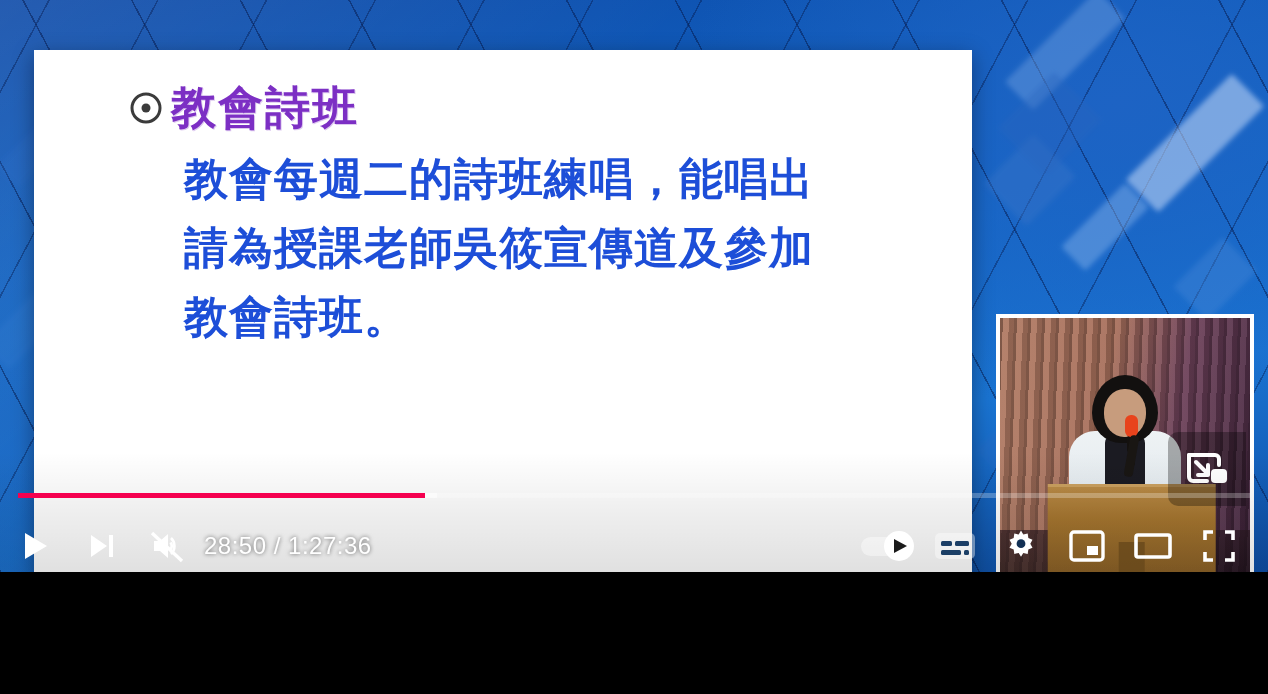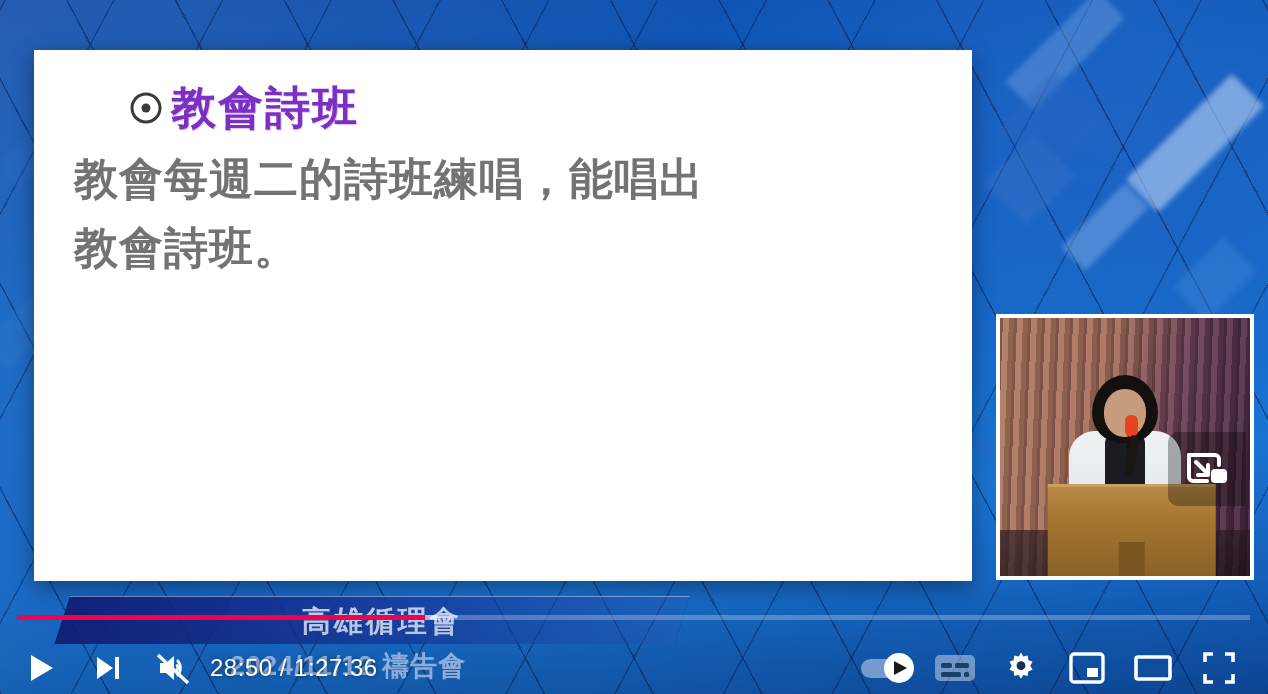--- a/index.html
+++ b/index.html
@@ -5,21 +5,21 @@
   * { box-sizing: border-box; margin: 0; padding: 0; }
   html, body {
     width: 1268px; height: 694px;
     overflow: hidden;
     background: #000;
     font-family: "Liberation Sans", "DejaVu Sans", sans-serif;
   }
 
   #player {
     position: relative;
-    width: 1268px; height: 694px;
+    width: 1268px; height: 572px;
     overflow: hidden;
     background: #0a3d8f;
   }
 
   
   .video-bg {
     position: absolute; inset: 0;
     background:
       linear-gradient(135deg, rgba(255,255,255,0.10) 0%, rgba(255,255,255,0) 38%),
       radial-gradient(ellipse 700px 500px at 88% 18%, #1d63c4 0%, rgba(29,99,196,0) 62%),
@@ -58,21 +58,22 @@
   .slide-title-text {
     color: #7c2fc4;
     font-size: 45px;
     line-height: 1.05;
     font-weight: 700;
     letter-spacing: 2px;
     text-shadow: 1px 1px 0 rgba(120,40,190,0.25);
   }
   .slide-body {
     margin-top: 14px;
-    color: #737373;
+    margin-left: 110px;
+    color: #1d4ed8;
     font-size: 44px;
     line-height: 1.56;
     font-weight: 700;
     letter-spacing: 1px;
   }
   .slide-body p { white-space: nowrap; }
 
   
   .banner {
     position: absolute;
@@ -194,21 +195,21 @@
     background: rgba(255,255,255,0.52);
   }
   .progress-played {
     position: absolute; left: 0; top: 0; bottom: 0;
     background: #f5004f;
   }
   .controls {
     position: absolute; left: 0; right: 0; bottom: 0; height: 52px;
     display: flex; align-items: center;
   }
-  .ctrl-left { display: flex; align-items: center; gap: 0; padding-left: 8px; }
+  .ctrl-left { display: flex; align-items: center; gap: 0; padding-left: 2px; }
   .ctrl-right { display: flex; align-items: center; gap: 0; margin-left: auto; padding-right: 16px; }
   .btn {
     width: 66px; height: 52px;
     display: flex; align-items: center; justify-content: center;
     cursor: pointer;
   }
   .time-display {
     color: #ffffff;
     font-size: 24px;
     letter-spacing: .5px;
@@ -241,20 +242,21 @@
     <div class="slide-title">
       <svg class="bullet-icon" viewBox="0 0 32 32">
         <circle cx="16" cy="16" r="14" fill="none" stroke="#3b3b3b" stroke-width="3"></circle>
         <circle cx="16" cy="16" r="8" fill="none" stroke="#ffffff" stroke-width="3"></circle>
         <circle cx="16" cy="16" r="4.5" fill="#3b3b3b"></circle>
       </svg>
       <span class="slide-title-text">教會詩班</span>
     </div>
     <div class="slide-body">
       <p>教會每週二的詩班練唱，能唱出</p>
+      <p>請為授課老師吳筱宣傳道及參加</p>
       <p>教會詩班。</p>
     </div>
   </div>
 
   <div class="banner">
     <span class="banner-text">高雄循理會</span>
   </div>
   <div class="banner-sub">2024/11/12 禱告會</div>
 
   <div class="pip">

